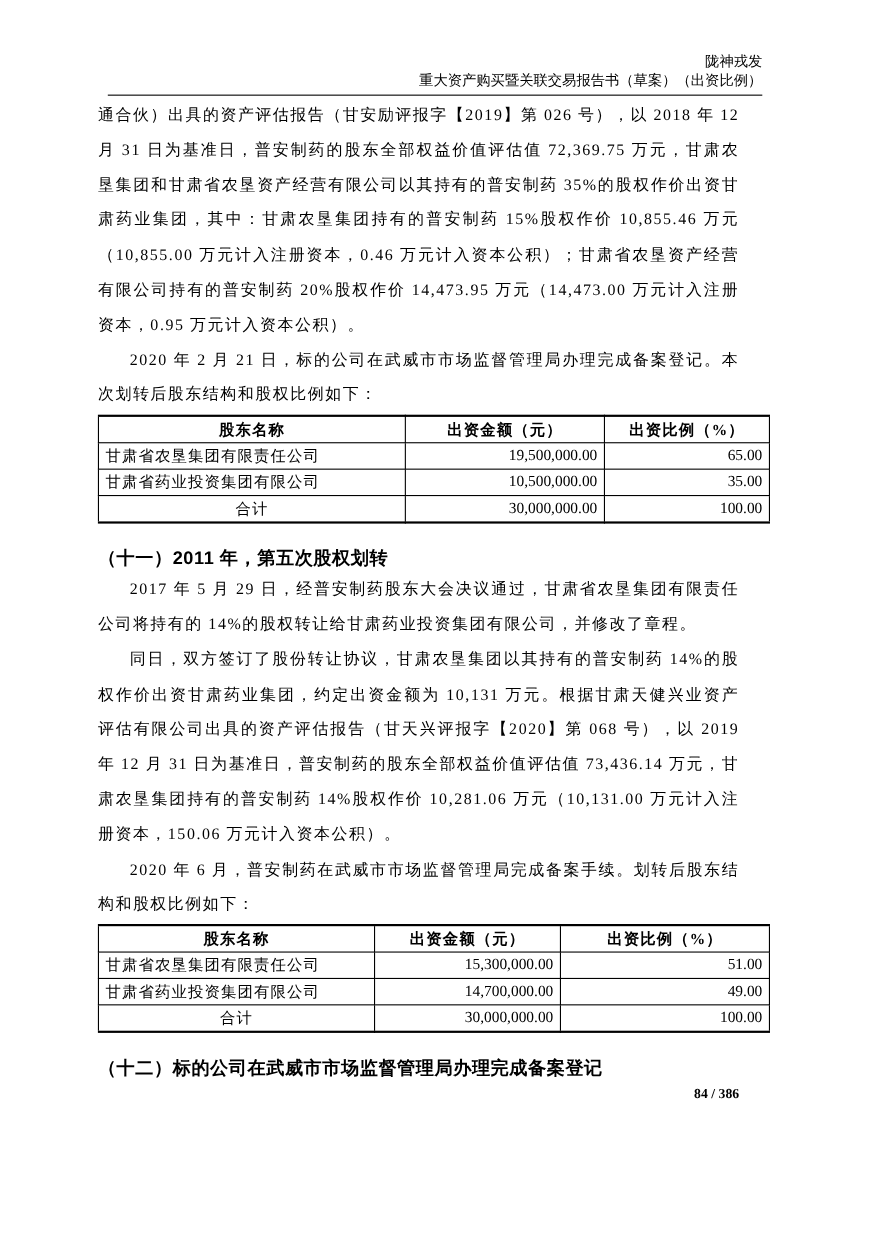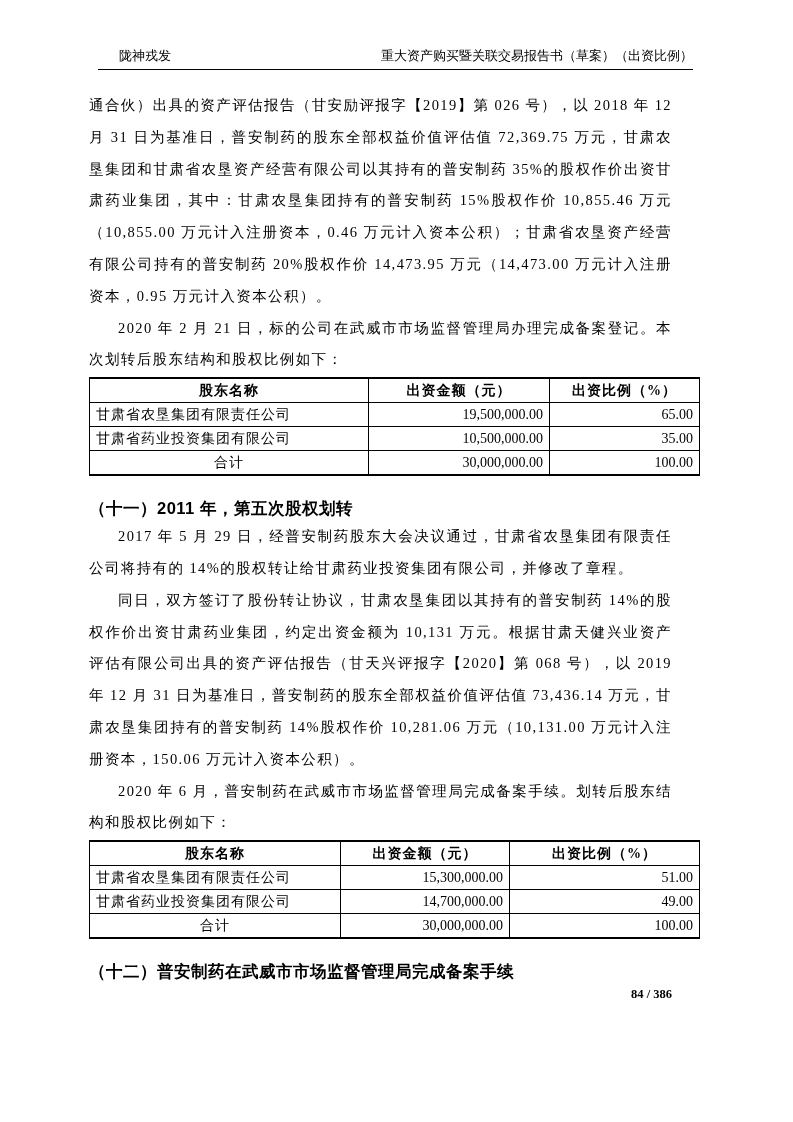--- a/index.html
+++ b/index.html
@@ -8,21 +8,21 @@
     width:793px;height:1122px;
     background:#ffffff;color:#000;
     font-family:"Liberation Serif","DejaVu Serif",serif;
     overflow:hidden;
   }
   
   .doc-header{
     position:absolute;top:48px;left:98px;width:595px;
     display:flex;justify-content:space-between;align-items:flex-end;
     font-size:13px;line-height:1.3;
-    border-bottom:1.5px solid #000;padding-bottom:4px;
+    border-bottom:1.5px solid #000;padding-bottom:4px;flex-direction:column;
   }
   .hdr-left{margin-left:21px;}
   
   .content{position:absolute;left:89px;top:90px;width:583px;}
   p.body-text{
     margin:0;
     font-size:14.5px;line-height:31.8px;
     letter-spacing:1.4px;
     text-align:justify;text-indent:2em;
   }
@@ -135,18 +135,18 @@
           <td class="num c3">49.00</td>
         </tr>
         <tr class="total">
           <td class="name c1">合计</td>
           <td class="num c2">30,000,000.00</td>
           <td class="num c3">100.00</td>
         </tr>
       </tbody>
     </table>
 
-    <h2 class="sec sec12">（十二）普安制药在武威市市场监督管理局完成备案手续</h2>
+    <h2 class="sec sec12">（十二）标的公司在武威市市场监督管理局办理完成备案登记</h2>
 
     <div class="page-num">84 / 386</div>
 
   </div>
 </div>
 
 </body></html>

